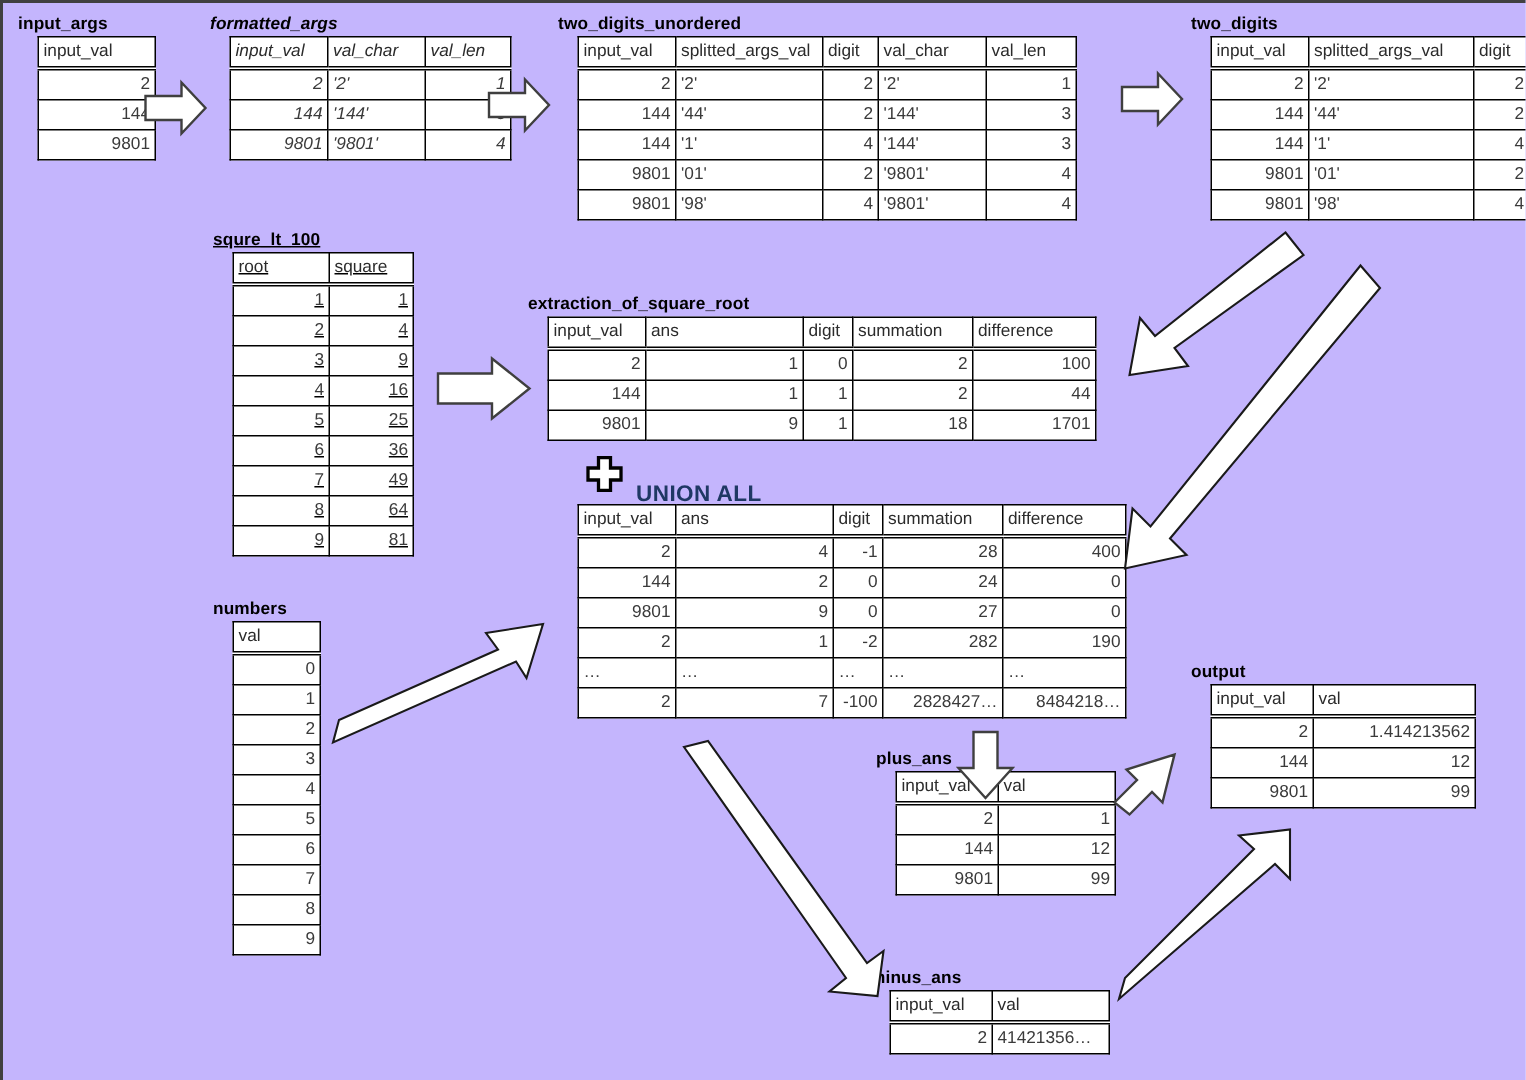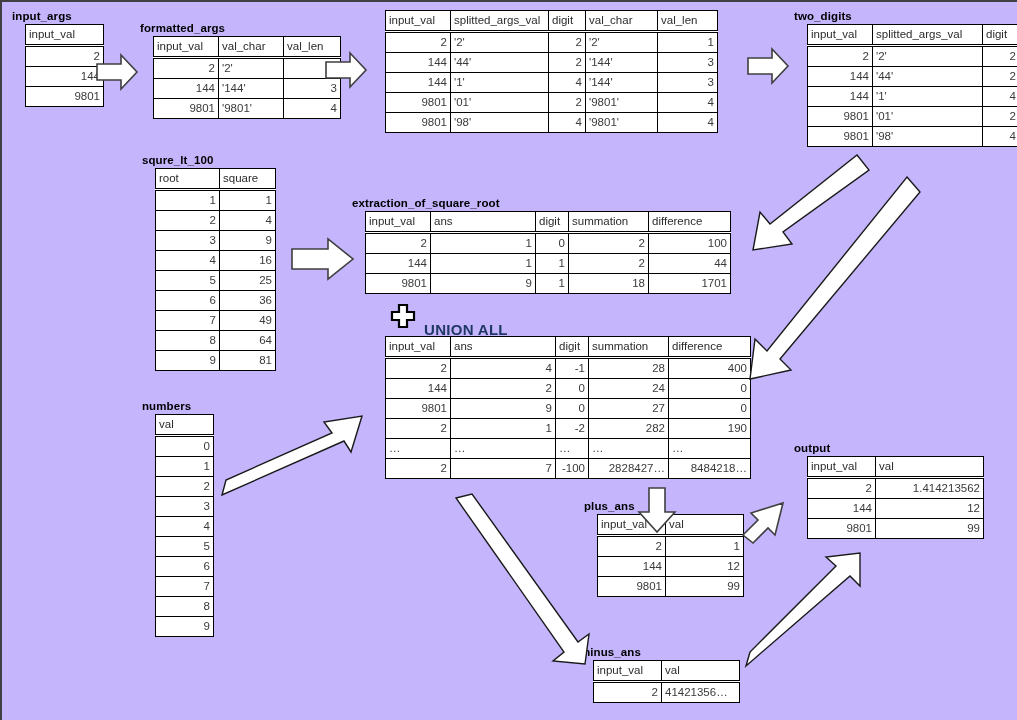--- a/index.html
+++ b/index.html
@@ -80,21 +80,21 @@
           <tr>
             <td class="num">144</td>
           </tr>
           <tr>
             <td class="num">9801</td>
           </tr>
         </tbody>
       </table>
   </div>
 
-  <div class="tbl-wrap" style="left:136px; top:20px;">
+  <div class="tbl-wrap" style="left:136px; top:8px;font-style:italic;">
     <div class="tbl-title">formatted_args</div>
     <table class="grid">
         <colgroup>
           <col style="width: 65px;">
           <col style="width: 65px;">
           <col style="width: 57px;">
         </colgroup>
         <thead>
           <tr>
             <th>input_val</th>
@@ -116,20 +116,21 @@
           <tr>
             <td class="num">9801</td>
             <td class="txt">'9801'</td>
             <td class="num">4</td>
           </tr>
         </tbody>
       </table>
   </div>
 
   <div class="tbl-wrap" style="left:368px; top:8px;">
+    <div class="tbl-title">two_digits_unordered</div>
     <table class="grid">
         <colgroup>
           <col style="width: 65px;">
           <col style="width: 98px;">
           <col style="width: 37px;">
           <col style="width: 72px;">
           <col style="width: 60px;">
         </colgroup>
         <thead>
           <tr>
@@ -218,21 +219,21 @@
           </tr>
           <tr>
             <td class="num">9801</td>
             <td class="txt">'98'</td>
             <td class="num">4</td>
           </tr>
         </tbody>
       </table>
   </div>
 
-  <div class="tbl-wrap" style="left:138px; top:152px;">
+  <div class="tbl-wrap" style="left:138px; top:152px;text-decoration:underline;">
     <div class="tbl-title">squre_lt_100</div>
     <table class="grid">
         <colgroup>
           <col style="width: 64px;">
           <col style="width: 56px;">
         </colgroup>
         <thead>
           <tr>
             <th>root</th>
             <th>square</th>

